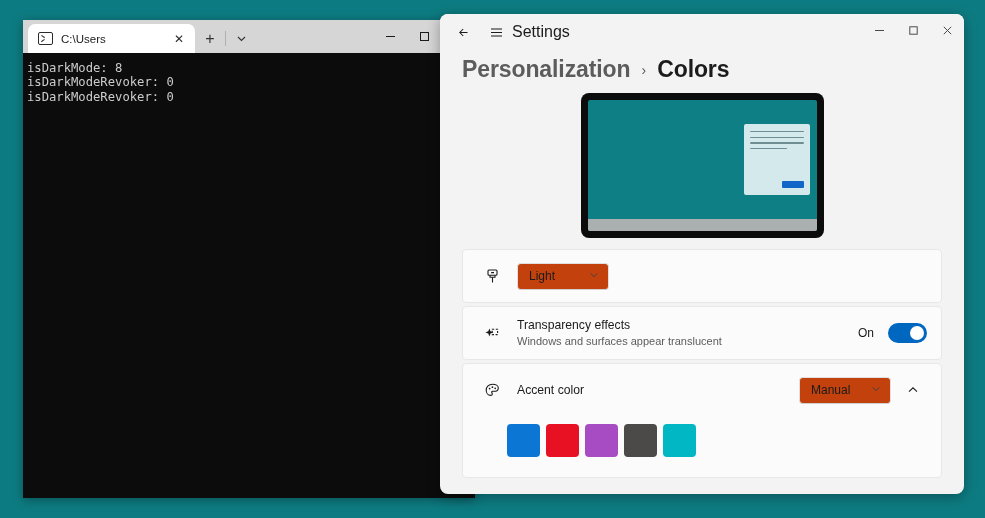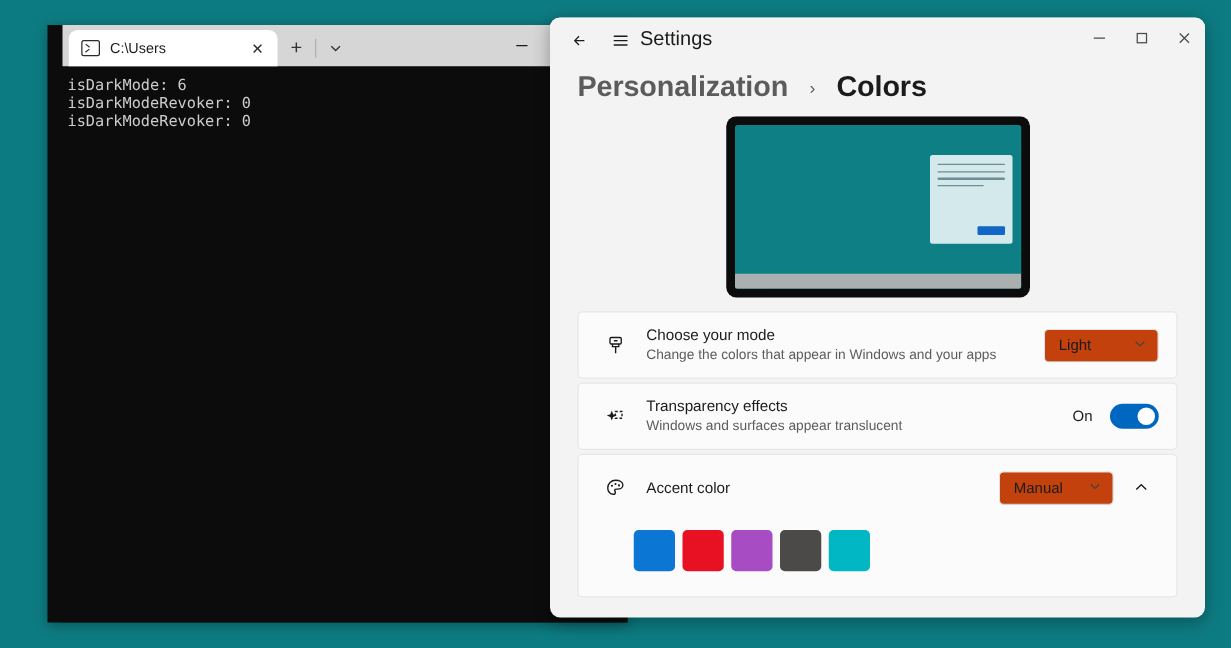--- a/index.html
+++ b/index.html
@@ -17,30 +17,29 @@
   .desktop {
     position: relative;
     width: 985px;
     height: 518px;
     background: #0d7c82;
   }
 
   
   .terminal-window {
     position: absolute;
-    left: 38px;
+    left: 23px;
     top: 20px;
     width: 452px;
     height: 478px;
     background: #0c0c0c;
     box-shadow: 0 2px 10px rgba(0,0,0,0.35);
     display: flex;
     flex-direction: column;
     overflow: hidden;
-    padding-left: 12px;
   }
   .term-titlebar {
     height: 33px;
     background: #d6d6d6;
     display: flex;
     align-items: flex-end;
     flex: 0 0 auto;
     position: relative;
   }
   .term-tab {
@@ -179,21 +178,21 @@
   .st-wc {
     width: 34px; height: 32px;
     display: flex; align-items: center; justify-content: center;
     color: #4a4a4a;
     font-size: 11px;
   }
   .st-breadcrumb {
     padding: 6px 0 10px 22px;
     display: flex;
     align-items: center;
-    gap: 17px;
+    gap: 11px;
     flex: 0 0 auto;
   }
   .bc-parent {
     font-size: 23px;
     color: #5c5c5c;
     font-weight: 600;
     letter-spacing: -0.1px;
   }
   .bc-sep {
     font-size: 14px;
@@ -409,21 +408,21 @@
             </svg>
         </div>
         <div class="term-wc">
           <svg width="11" height="11" viewBox="0 0 11 11" aria-hidden="true">
               <path d="M1.5 1.5 L9.5 9.5 M9.5 1.5 L1.5 9.5" stroke="#1b1b1b" stroke-width="1"></path>
             </svg>
         </div>
       </div>
     </div>
     <div class="term-body">
-      <div class="term-line">isDarkMode: 6</div>
+      <div class="term-line">isDarkMode: 8</div>
       <div class="term-line">isDarkModeRevoker: 0</div>
       <div class="term-line">isDarkModeRevoker: 0</div>
     </div>
   </div>
 
   <div class="settings-window">
 
     <div class="st-titlebar">
       <div class="st-iconbtn">
         <svg width="15" height="15" viewBox="0 0 15 15" aria-hidden="true">
@@ -481,24 +480,20 @@
       <div class="card">
         <div class="setting-row">
           <div class="row-icon">
             <svg width="19" height="19" viewBox="0 0 19 19" aria-hidden="true">
               <rect x="5" y="3" width="9" height="5.2" rx="1" fill="none" stroke="#1b1b1b" stroke-width="1.1"></rect>
               <path d="M7 8.2 V10.3 H12 V8.2" fill="none" stroke="#1b1b1b" stroke-width="1.1"></path>
               <path d="M9.5 10.3 V15.6" fill="none" stroke="#1b1b1b" stroke-width="1.1"></path>
               <path d="M8.1 5.6 H11" stroke="#1b1b1b" stroke-width="1.1"></path>
             </svg>
           </div>
-          <div class="row-texts">
-            <div class="row-title">Choose your mode</div>
-            <div class="row-sub">Change the colors that appear in Windows and your apps</div>
-          </div>
           <div class="combo">
             <span>Light</span>
             <span class="chev">
               <svg width="10" height="10" viewBox="0 0 10 10" aria-hidden="true">
                   <path d="M1.6 3.4 L5 6.7 L8.4 3.4" fill="none" stroke="#444" stroke-width="1"></path>
                 </svg>
             </span>
           </div>
         </div>
       </div>

